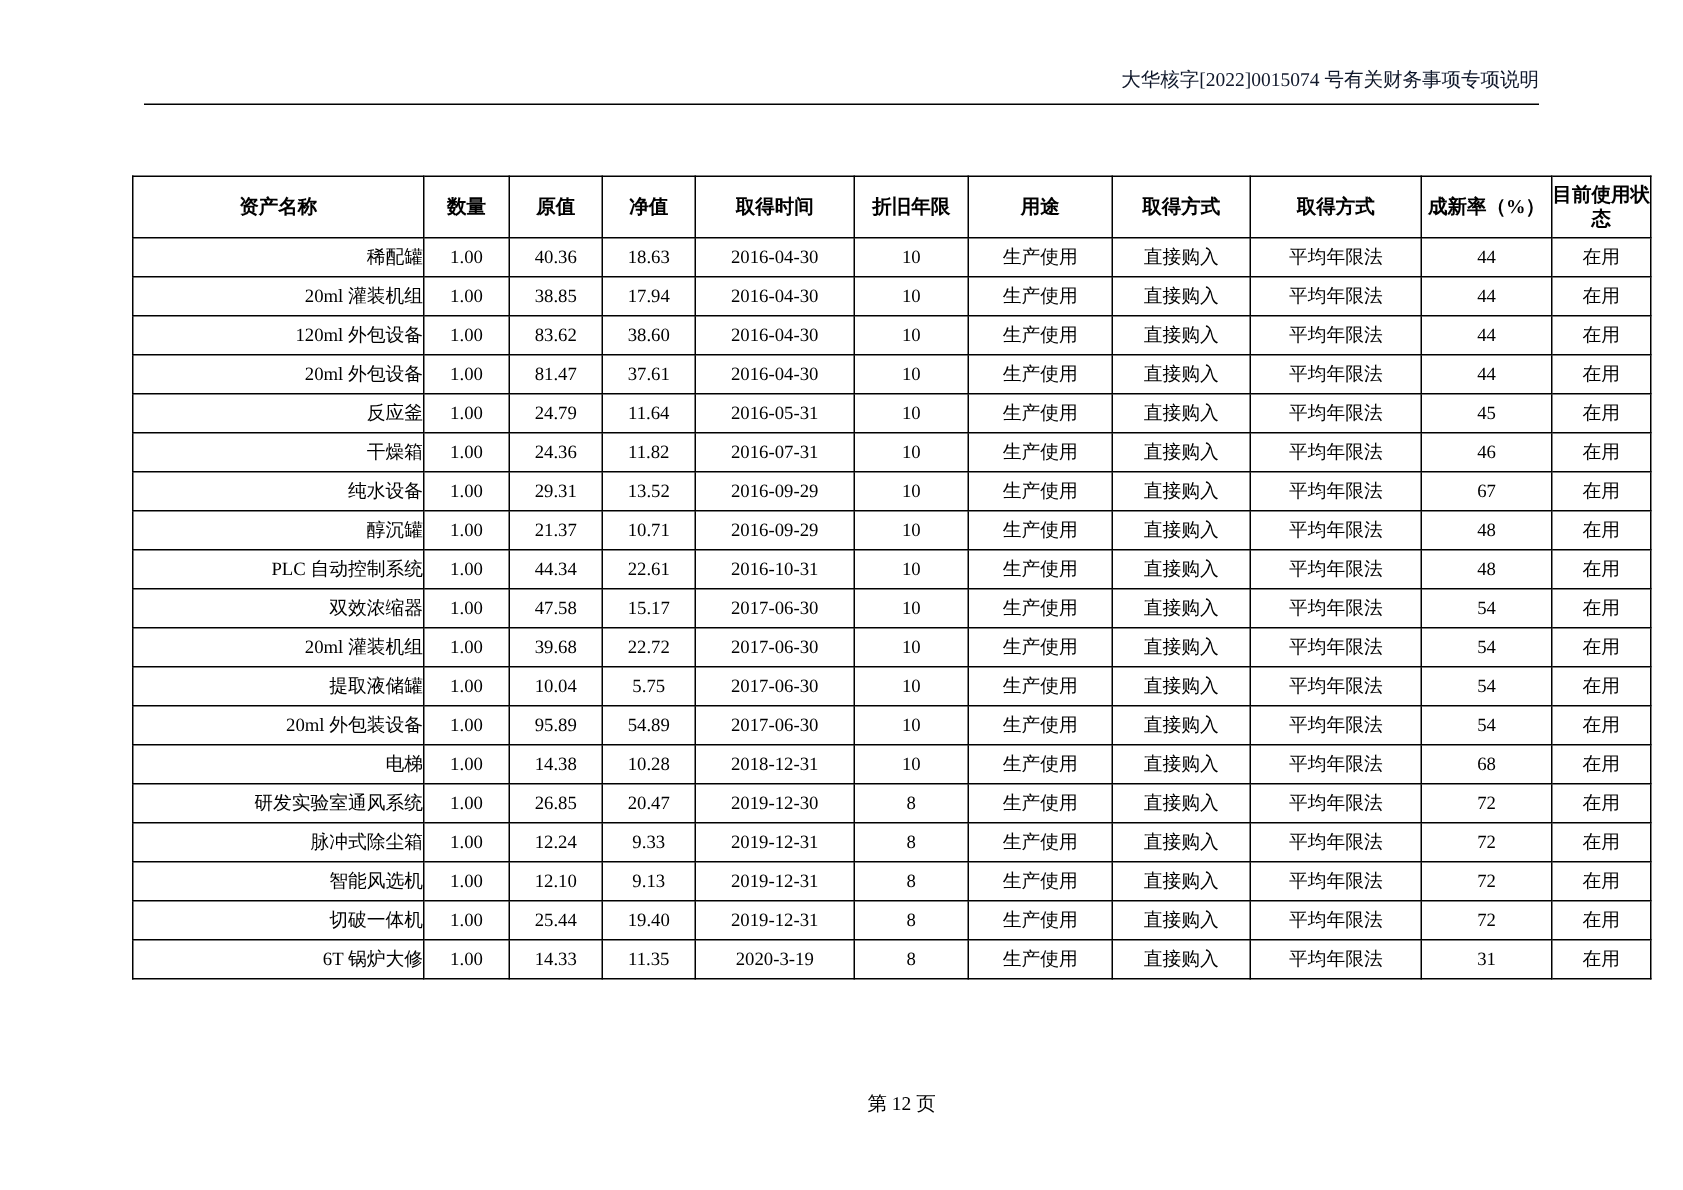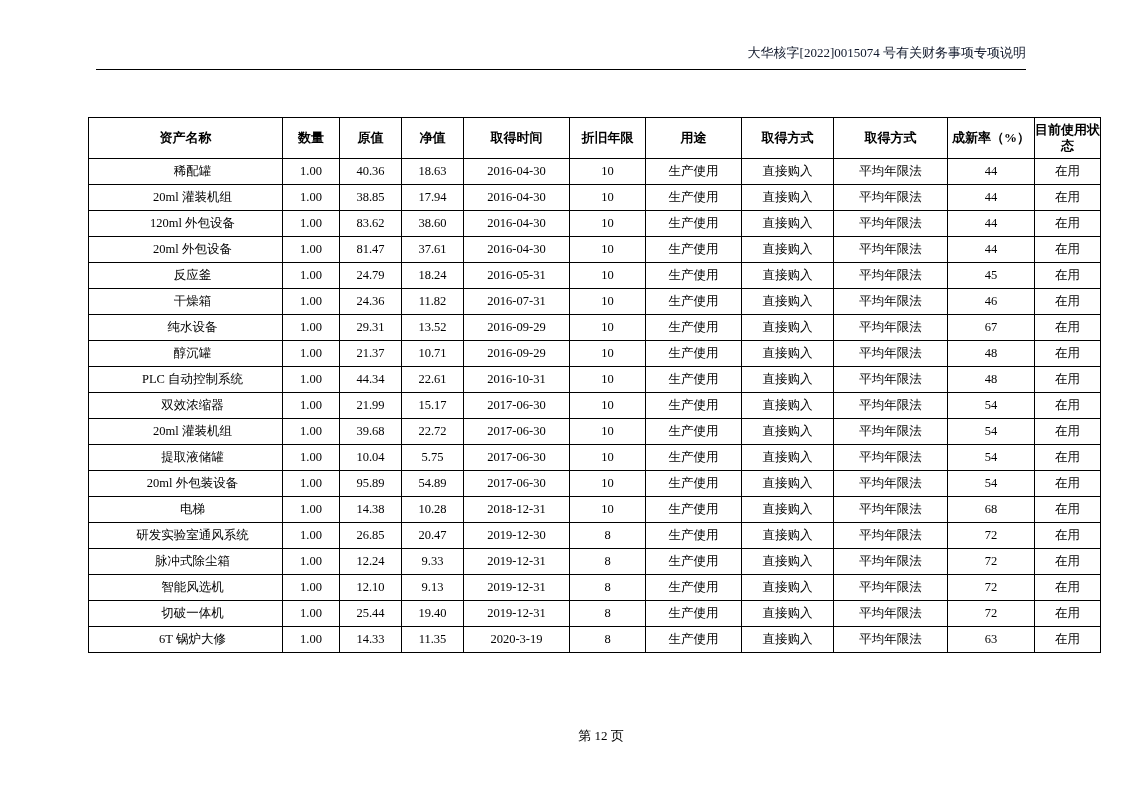--- a/index.html
+++ b/index.html
@@ -64,21 +64,21 @@
   table.asset-table thead th {
     font-weight: bold;
     height: 40px;
     font-size: 13px;
   }
   table.asset-table thead th.wrap {
     white-space: normal;
     line-height: 1.25;
   }
   table.asset-table td.name {
-    text-align: center;
+    text-align: right;
     padding-left: 14px;
   }
   .footer {
     position: absolute;
     bottom: 48px;
     left: 0;
     width: 100%;
     text-align: center;
     font-size: 13px;
     font-family: "Liberation Serif", "DejaVu Serif", serif;
@@ -187,21 +187,21 @@
             <td>生产使用</td>
             <td>直接购入</td>
             <td>平均年限法</td>
             <td>44</td>
             <td>在用</td>
           </tr>
           <tr>
             <td class="name">反应釜</td>
             <td>1.00</td>
             <td>24.79</td>
-            <td>18.24</td>
+            <td>11.64</td>
             <td>2016-05-31</td>
             <td>10</td>
             <td>生产使用</td>
             <td>直接购入</td>
             <td>平均年限法</td>
             <td>45</td>
             <td>在用</td>
           </tr>
           <tr>
             <td class="name">干燥箱</td>
@@ -251,21 +251,21 @@
             <td>10</td>
             <td>生产使用</td>
             <td>直接购入</td>
             <td>平均年限法</td>
             <td>48</td>
             <td>在用</td>
           </tr>
           <tr>
             <td class="name">双效浓缩器</td>
             <td>1.00</td>
-            <td>21.99</td>
+            <td>47.58</td>
             <td>15.17</td>
             <td>2017-06-30</td>
             <td>10</td>
             <td>生产使用</td>
             <td>直接购入</td>
             <td>平均年限法</td>
             <td>54</td>
             <td>在用</td>
           </tr>
           <tr>
@@ -375,21 +375,21 @@
           <tr>
             <td class="name">6T 锅炉大修</td>
             <td>1.00</td>
             <td>14.33</td>
             <td>11.35</td>
             <td>2020-3-19</td>
             <td>8</td>
             <td>生产使用</td>
             <td>直接购入</td>
             <td>平均年限法</td>
-            <td>63</td>
+            <td>31</td>
             <td>在用</td>
           </tr>
         </tbody>
     </table>
   </div>
 
   <div class="footer">
     <span>第 12 页</span>
   </div>
 

